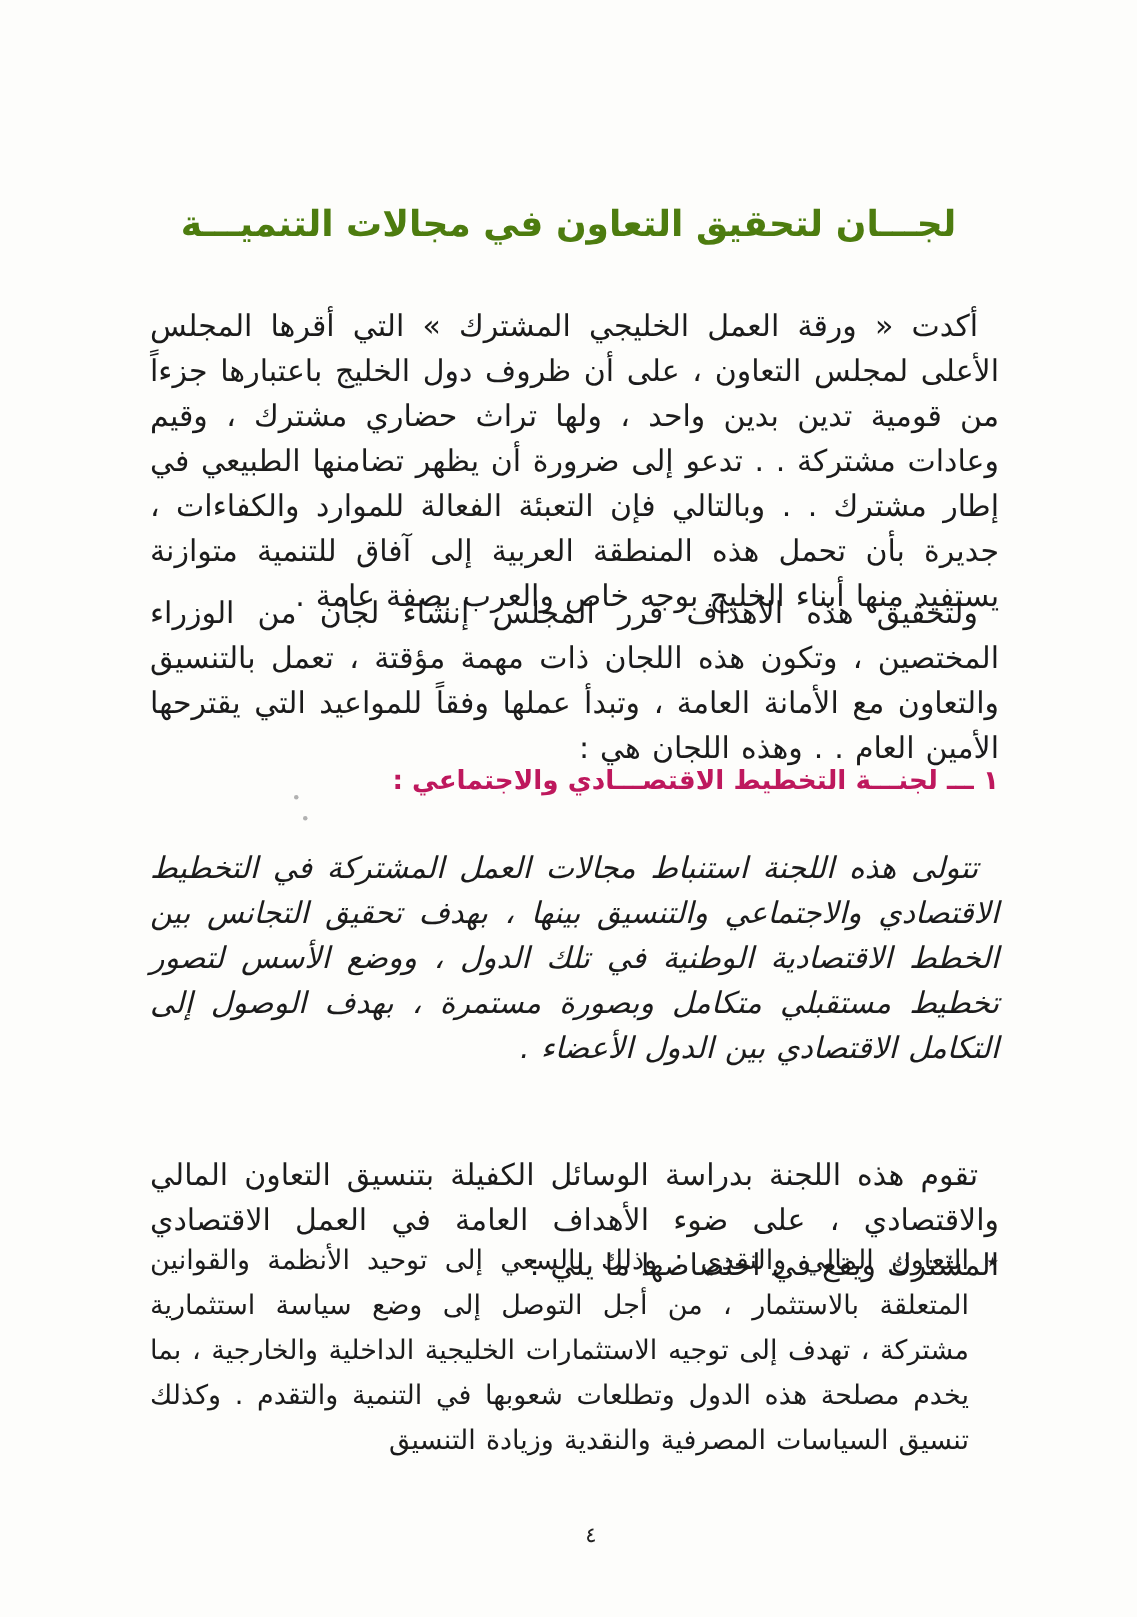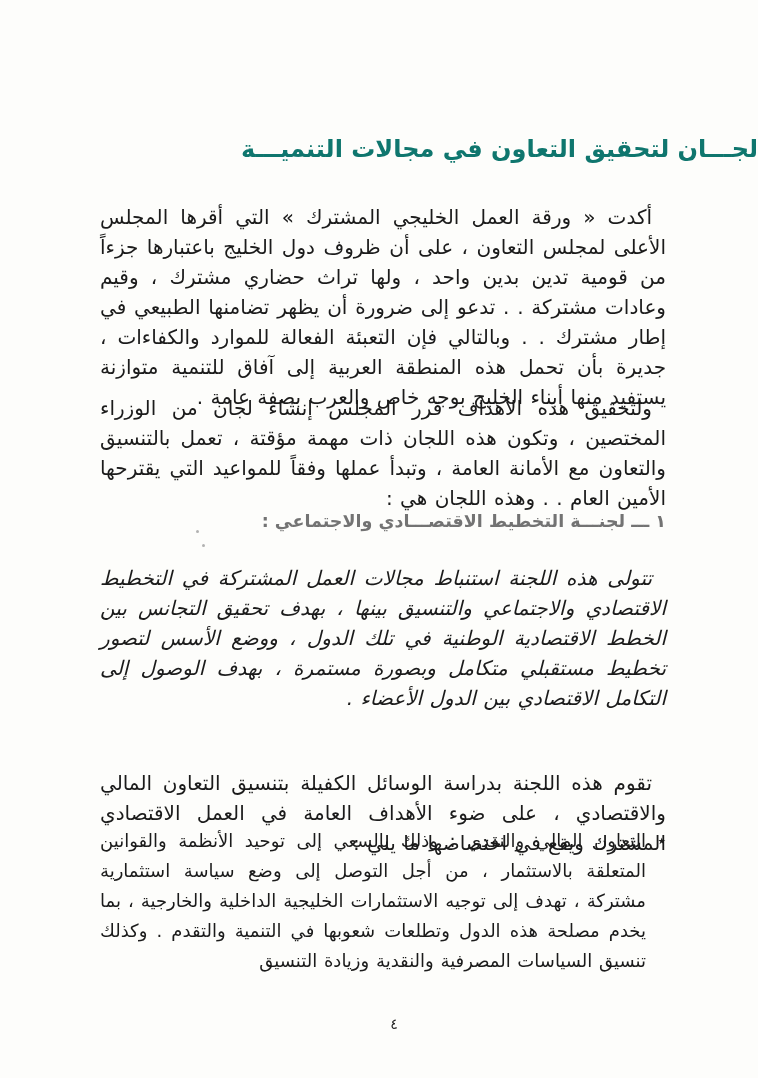--- a/index.html
+++ b/index.html
@@ -16,24 +16,25 @@
     direction: rtl;
     font-family: "DejaVu Sans", sans-serif;
     color: #1b1b1b;
   }
   .doc-title {
     position: absolute;
     top: 128px;
     right: 0;
     left: 0;
     margin: 0;
+    text-align: center;
     font-size: 24px;
     font-weight: bold;
     line-height: 42px;
-    color: #0f766e;
+    color: #4d7c0f;
   }
   .body-par {
     position: absolute;
     right: 92px;
     left: 100px;
     margin: 0;
     font-size: 20px;
     line-height: 30px;
     text-align: justify;
     text-indent: 14px;
@@ -44,21 +45,21 @@
   .par-3 { top: 563px; font-style: italic; }
   .par-4 { top: 748px; margin-top: 20px; }
   .section-heading {
     position: absolute;
     right: 92px;
     left: 100px;
     margin: 0;
     font-size: 17.5px;
     font-weight: bold;
     line-height: 30px;
-    color: #737373;
+    color: #be185d;
   }
   .heading-1 { top: 506px; }
   .heading-2 { top: 701px; }
   .bullet-row {
     position: absolute;
     top: 826px;
     right: 92px;
     left: 100px;
     display: flex;
     align-items: flex-start;

